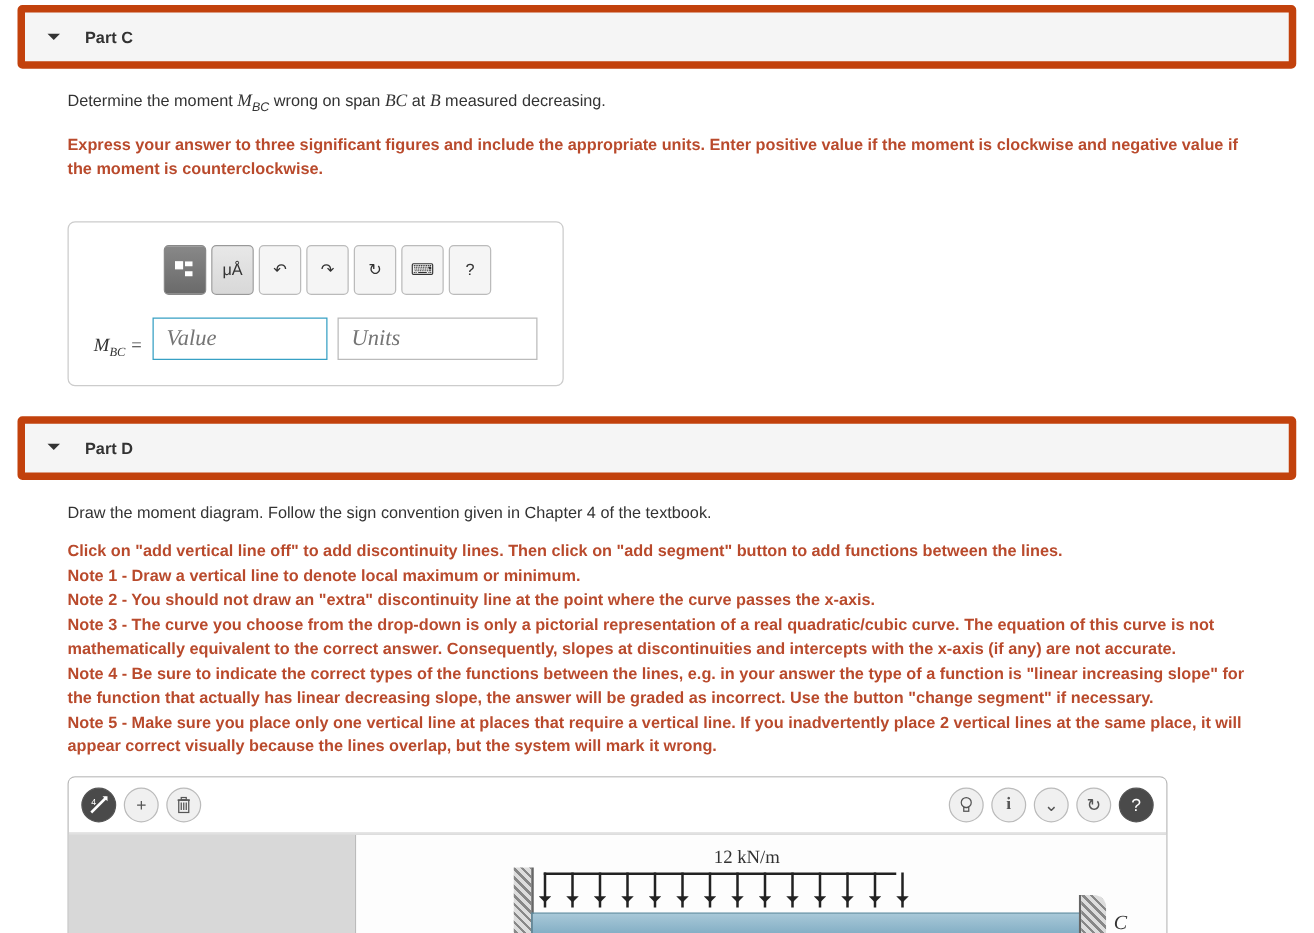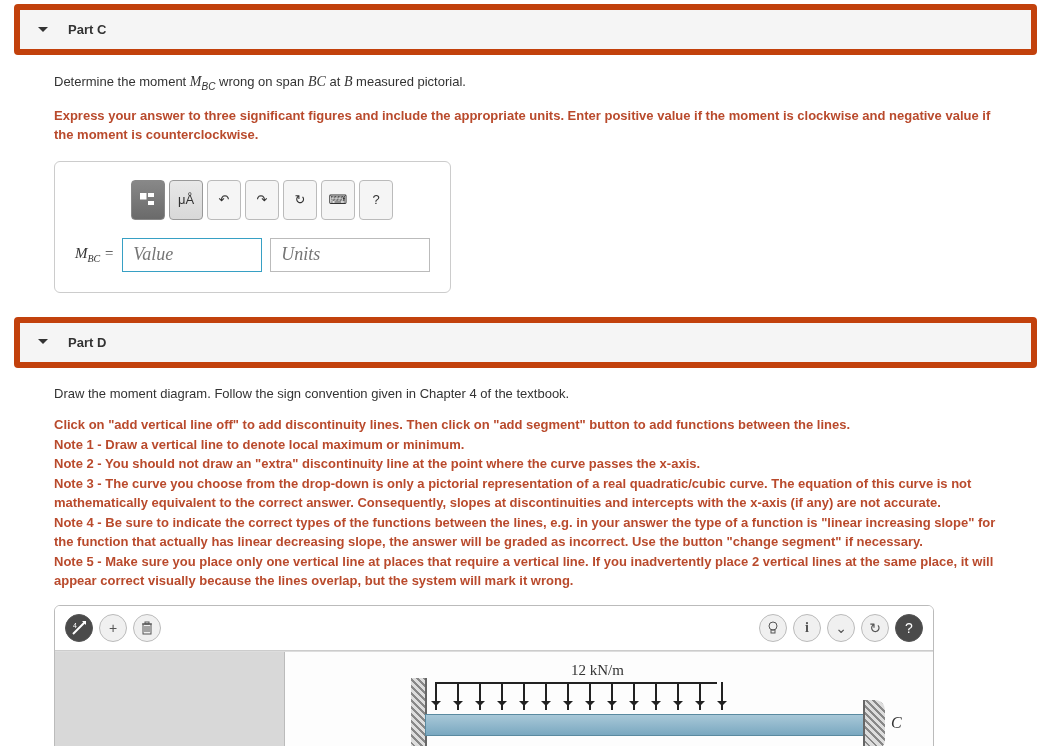--- a/index.html
+++ b/index.html
@@ -4,28 +4,28 @@
 <style>
 * { box-sizing: border-box; margin: 0; padding: 0; }
 body { font-family: Arial, sans-serif; font-size: 13px; color: #333; background: #fff; padding: 0 14px; }
 .part-section { background: #f5f5f5; border: 6px solid #c2410c; border-radius: 4px; margin-bottom: 8px; margin-top: 4px; padding: 12px 18px; display: flex; align-items: center; }
 .part-header-toggle { border: 5px solid transparent; border-top-color: #333; width: 0; height: 0; margin-right: 20px; margin-top: 4px; }
 .part-title { font-weight: bold; font-size: 13px; }
 .part-body { padding: 8px 40px 20px 40px; }
 .prompt { color: #333; margin-bottom: 12px; line-height: 1.5; }
 .prompt .italic { font-style: italic; font-family: 'Times New Roman', serif; font-size: 14px; }
 .prompt .sub { font-size: 10px; font-style: italic; }
-.instructions { color: #b94a2c; font-weight: bold; line-height: 1.5; margin-bottom: 16px; }
+.instructions { color: #b94a2c; font-weight: bold; line-height: 1.5; margin-bottom: 32px; }
 .notes { color: #b94a2c; font-weight: bold; line-height: 1.5; margin-top: 10px; }
 .answer-box { border: 1px solid #ccc; border-radius: 6px; padding: 18px 20px 20px 20px; display: inline-block; min-width: 370px; }
 .toolbar { display: flex; gap: 4px; margin-bottom: 18px; margin-left: 56px; align-items: center; }
 .tool-btn { width: 34px; height: 40px; border: 1px solid #888; border-radius: 4px; background: linear-gradient(#888,#6a6a6a); color: #fff; display: flex; align-items: center; justify-content: center; cursor: pointer; font-size: 13px; }
 .tool-btn.light { background: #f5f5f5; color: #333; border-color: #bbb; }
 .tool-btn.light.active { background: linear-gradient(#e8e8e8,#d8d8d8); border-color: #999;}
-.input-row { display: flex; align-items: center; gap: 8px; }
+.input-row { display: flex; align-items: flex-end; gap: 8px; }
 .var-label { font-family: 'Times New Roman', serif; font-style: italic; font-size: 15px; }
 .var-label .sub { font-size: 10px; }
 .val-input, .unit-input { height: 34px; border: 1px solid #37a0c4; padding: 10px 10px; font-family: 'Times New Roman', serif; font-size: 18px; font-style: italic; color: #aaa; background: #fff; }
 .val-input { width: 140px; }
 .unit-input { width: 160px; border-color: #bbb; }
 .submit-row { margin-top: 18px; display: flex; align-items: center; gap: 18px; }
 .submit-btn { background: #36648b; color: #fff; border: none; padding: 8px 16px; font-weight: bold; font-size: 13px; cursor: pointer; border-radius: 2px; }
 .request-link { color: #0066a1; font-weight: bold; text-decoration: underline; font-size: 13px; cursor: pointer; }
 .drawing-area { border: 1px solid #bbb; border-radius: 6px; margin-top: 14px; overflow: hidden; width: 880px; }
 .drawing-toolbar { background: #fff; padding: 8px 10px; display: flex; align-items: center; justify-content: space-between; border-bottom: 1px solid #ccc; }
@@ -50,21 +50,21 @@
 </head>
 <body>
 
 <div class="part-section">
   <div class="part-header-toggle"></div>
   <div class="part-title">Part C</div>
 </div>
 
 <div class="part-body">
   <p class="prompt">
-    <span>Determine the moment </span><span class="italic">M</span><sub class="sub">BC</sub><span> wrong on span </span><span class="italic">BC</span><span> at </span><span class="italic">B</span><span> measured pictorial.</span>
+    <span>Determine the moment </span><span class="italic">M</span><sub class="sub">BC</sub><span> wrong on span </span><span class="italic">BC</span><span> at </span><span class="italic">B</span><span> measured decreasing.</span>
   </p>
   <p class="instructions">Express your answer to three significant figures and include the appropriate units. Enter positive value if the moment is clockwise and negative value if the moment is counterclockwise.</p>
 
   <div class="answer-box">
     <div class="toolbar">
       <div class="tool-btn">
         <svg width="16" height="14" viewBox="0 0 16 14">
             <rect x="0" y="0" width="6" height="6" fill="#fff" stroke="#fff"></rect>
             <rect x="8" y="0" width="6" height="4" fill="#fff"></rect>
             <rect x="8" y="8" width="6" height="4" fill="#fff"></rect>

